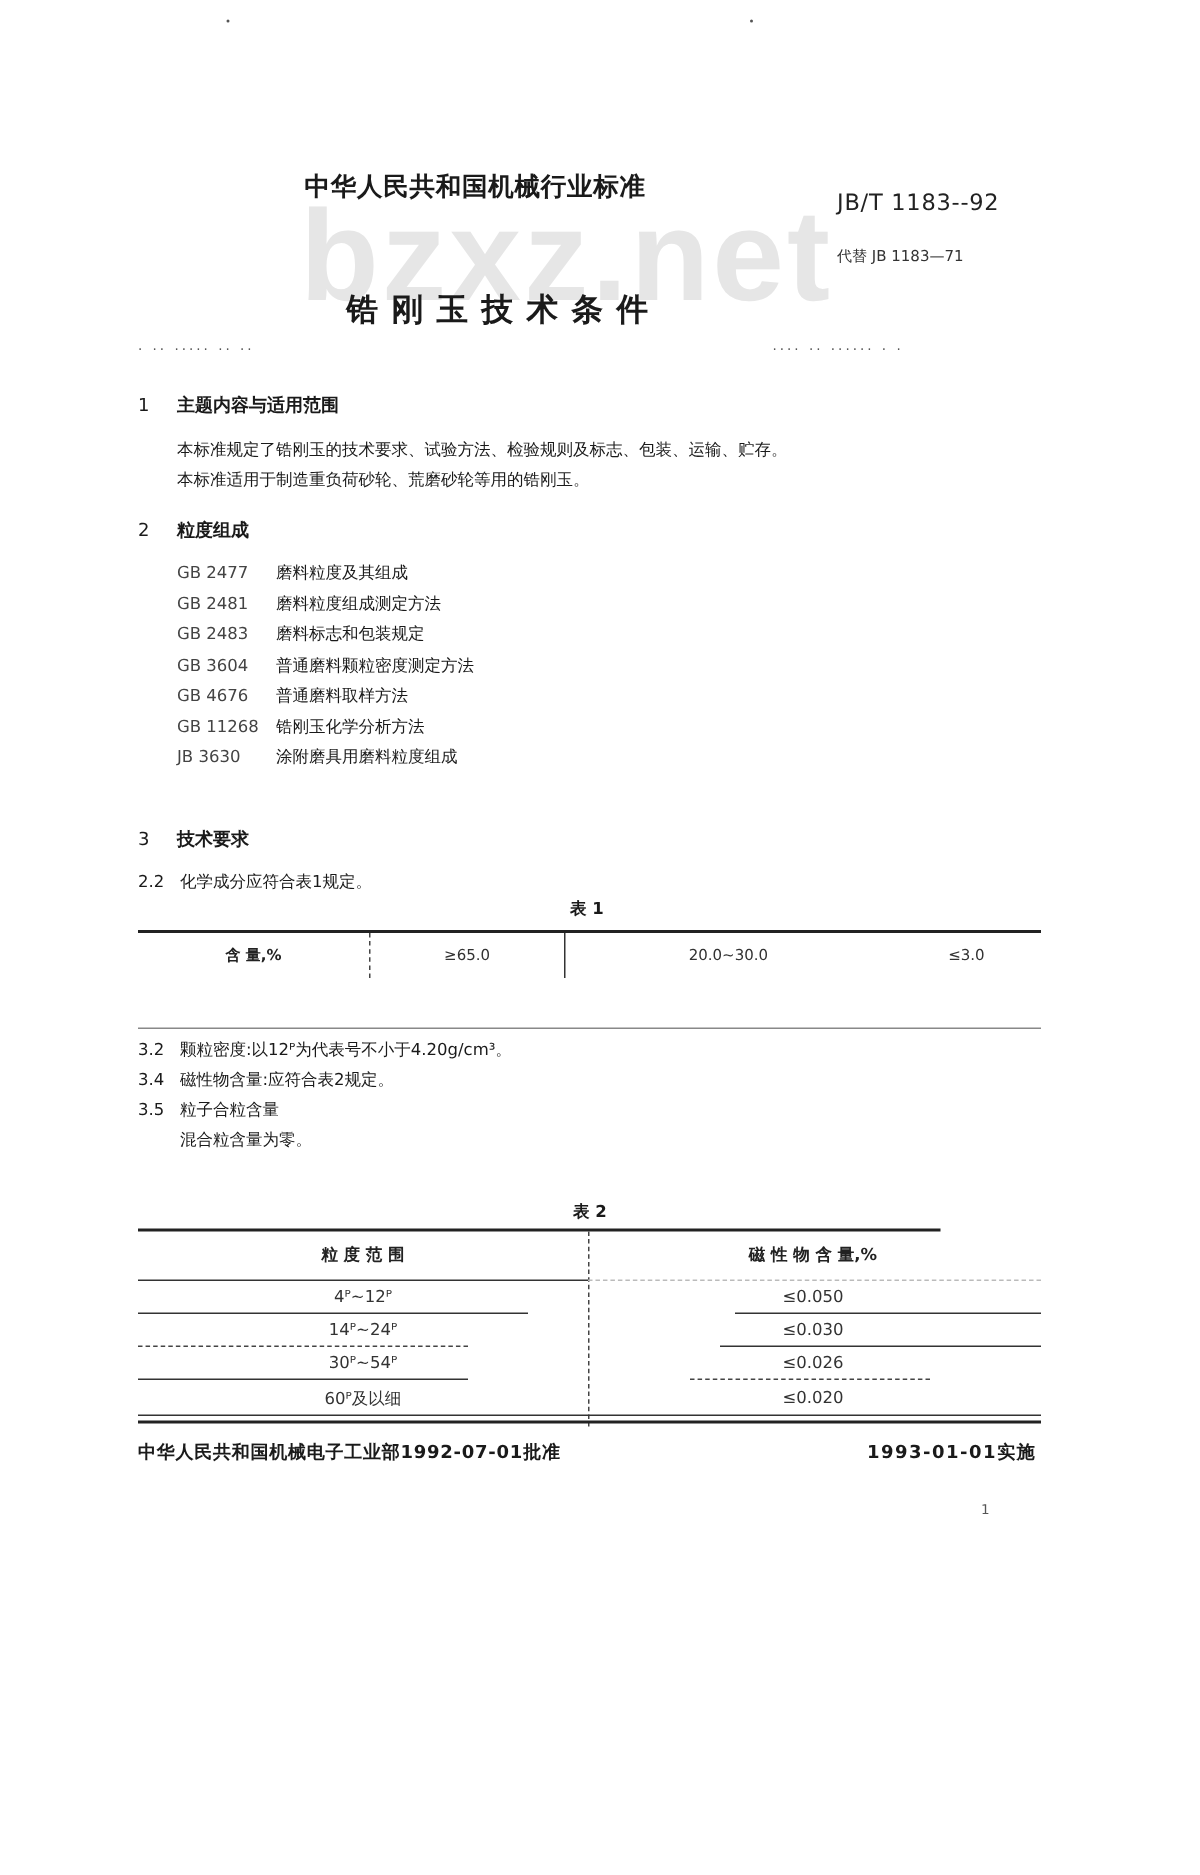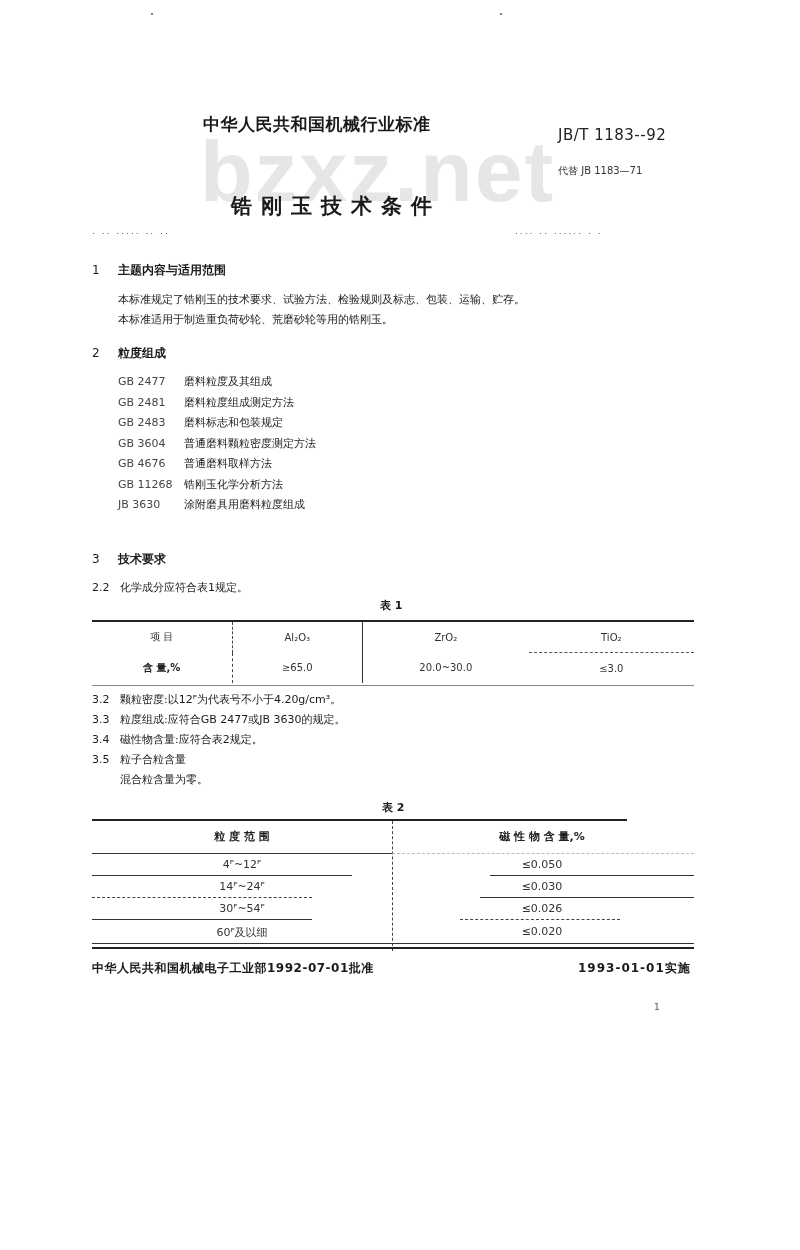--- a/index.html
+++ b/index.html
@@ -76,40 +76,33 @@
 </div>
 <div class="abs layer clause" style="left:92px;top:578px;">
   <span class="cnum">2.2</span><span>化学成分应符合表1规定。</span>
 </div>
 
 <div class="abs layer caption" style="left:380px;top:598px;">表 1</div>
 <div class="abs layer rule-thick" style="left:92px;top:620px;width:602px;"></div>
 <div class="abs layer" style="left:92px;top:622px;width:602px;">
   <table class="t1" style="width:602px;">
     <tbody>
-        <tr>
-      <td style="width:140px;">项    目</td>
-      <td style="width:130px;border-left:1px dashed #444;">Al₂O₃</td>
-      <td style="width:166px;border-left:1.5px solid #333;">ZrO₂</td>
-      <td style="width:166px;border-bottom:1px dashed #555;">TiO₂</td>
-    </tr>
     <tr>
       <td style="font-weight:bold;color:#222;">含  量,%</td>
       <td style="border-left:1px dashed #444;">≥65.0</td>
       <td style="border-left:1.5px solid #333;">20.0~30.0</td>
       <td>≤3.0</td>
     </tr>
   </tbody>
     </table>
 </div>
 <div class="abs layer rule" style="left:92px;top:685px;width:602px;border-top-color:#888;"></div>
 
 <div class="abs layer" style="left:92px;top:690px;">
   <div class="clause"><span class="cnum">3.2</span><span>颗粒密度:以12ᴾ为代表号不小于4.20g/cm³。</span></div>
-  <div class="clause"><span class="cnum">3.3</span><span>粒度组成:应符合GB 2477或JB 3630的规定。</span></div>
   <div class="clause"><span class="cnum">3.4</span><span>磁性物含量:应符合表2规定。</span></div>
   <div class="clause"><span class="cnum">3.5</span><span>粒子合粒含量</span></div>
   <div class="clause" style="padding-left:28px;"><span>混合粒含量为零。</span></div>
 </div>
 
 <div class="abs layer caption" style="left:382px;top:800px;">表 2</div>
 <div class="abs layer rule-thick" style="left:92px;top:819px;width:535px;"></div>
 <div class="abs layer vline-wave" style="left:392px;top:821px;height:130px;"></div>
 
 <div class="abs layer t2-cell" style="left:92px;top:829px;width:300px;font-weight:bold;color:#222;">粒    度    范    围</div>

